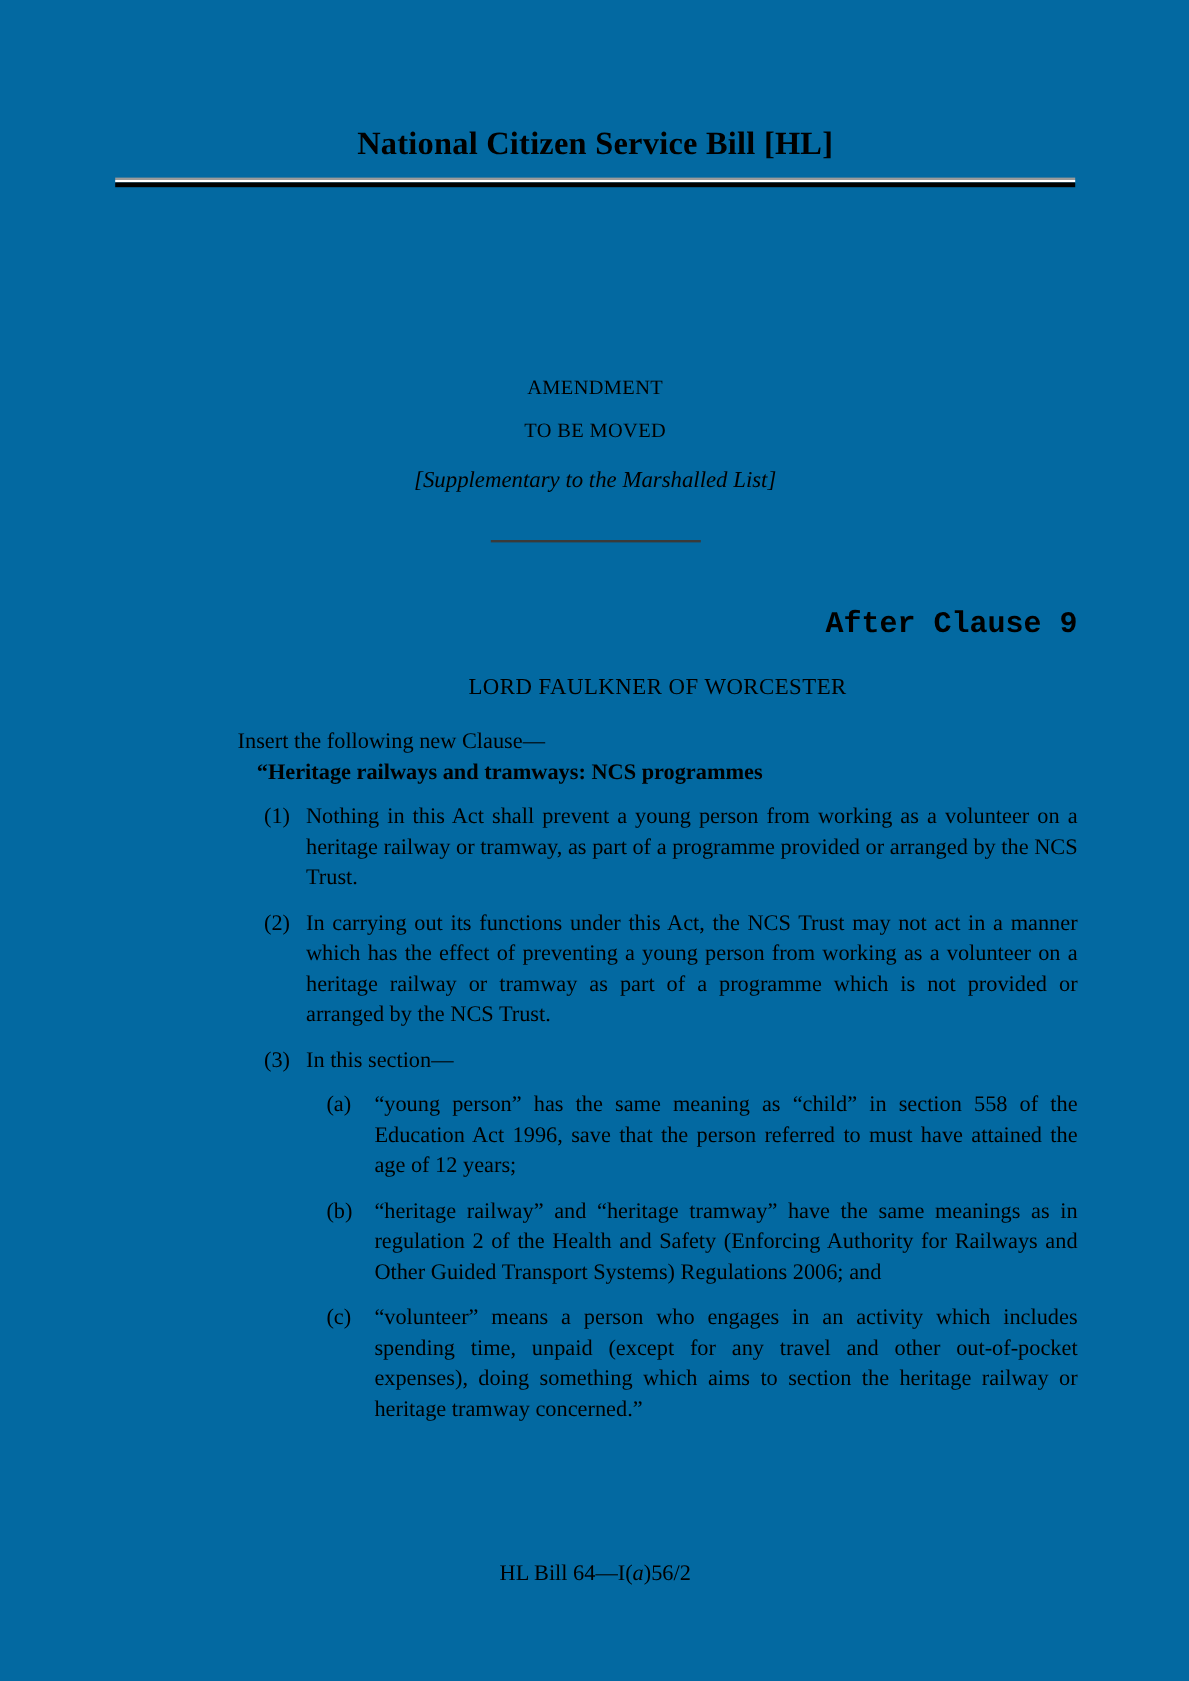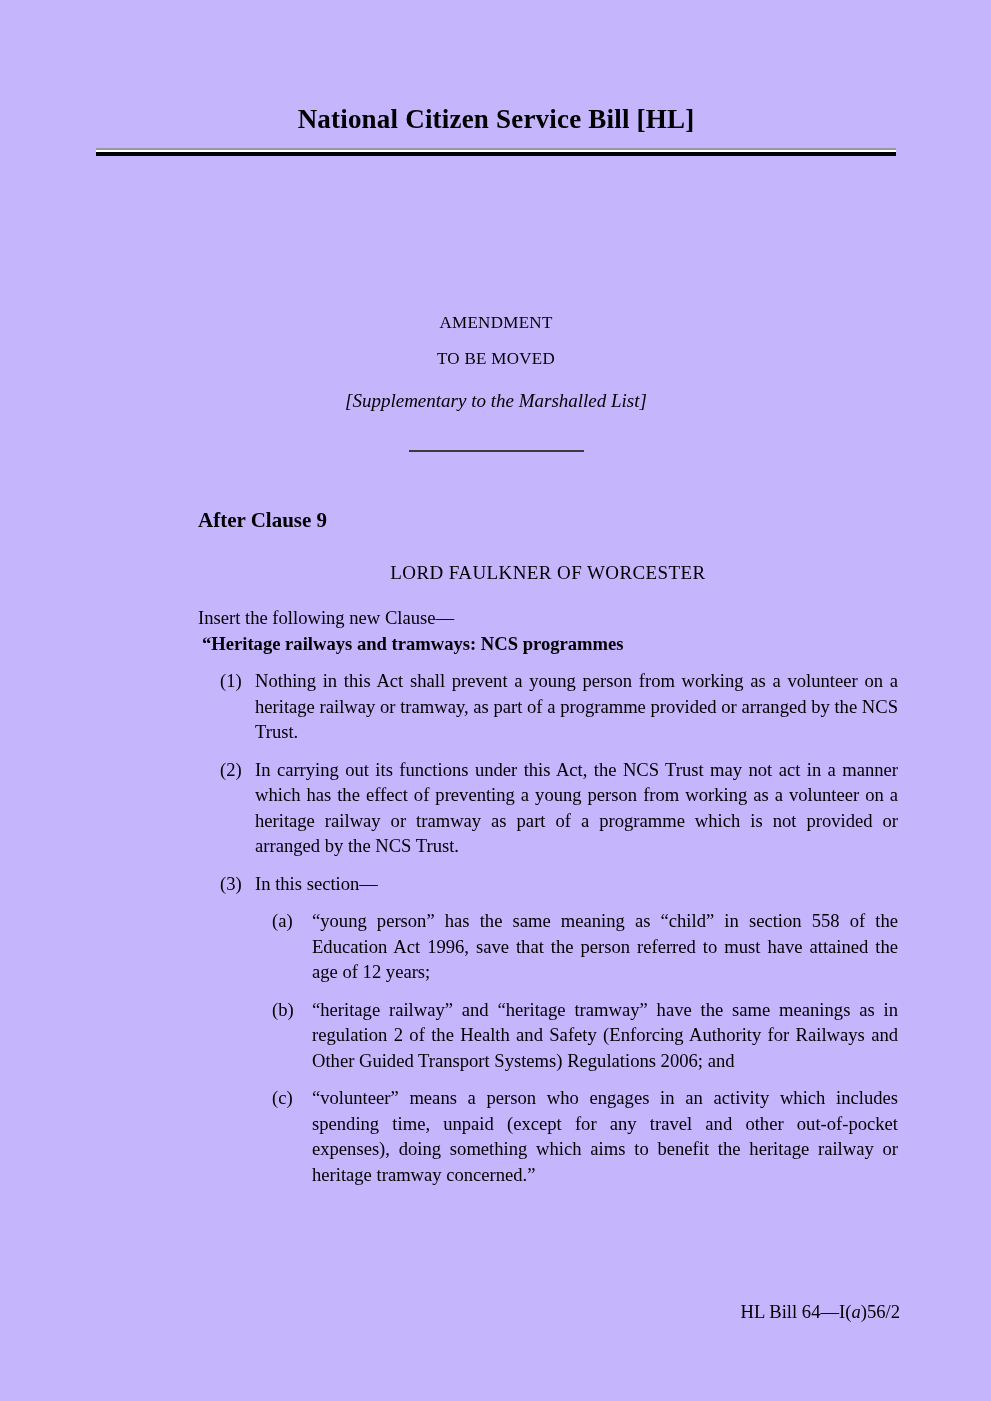--- a/index.html
+++ b/index.html
@@ -10,21 +10,21 @@
   }
   body {
     font-family: "Liberation Serif", "DejaVu Serif", serif;
     color: #000000;
   }
   .page {
     position: relative;
     width: 991px;
     height: 1401px;
     margin: 0 auto;
-    background: #c4b5fd;
+    background: #0369a1;
     box-sizing: border-box;
     overflow: hidden;
   }
 
   
   .doc-title {
     position: absolute;
     top: 104px;
     left: 96px;
     width: 800px;
@@ -81,37 +81,38 @@
   
   .body-area {
     position: absolute;
     top: 508px;
     left: 198px;
     width: 700px;
     font-size: 18.6px;
     line-height: 25.5px;
   }
   .clause-ref {
-    text-align: left;
+    text-align: right;
     font-weight: bold;
-    font-size: 21px;
+    font-size: 25px;
     margin: 0 0 26px 0;
+    font-family: Liberation Mono, monospace;
   }
   .sponsor {
     text-align: center;
     font-size: 19px;
     letter-spacing: 0.4px;
     margin: 12px 0 20px 0;
   }
   .lead-in {
     margin: 0 0 0 0;
   }
   .new-clause-title {
     font-weight: bold;
-    margin: 0 0 8px 4px;
+    margin: 0 0 8px 16px;
   }
 
   
   .subsec {
     position: relative;
     padding-left: 57px;
     margin-top: 12px;
     text-align: justify;
   }
   .subsec .marker {
@@ -137,21 +138,21 @@
     top: 0;
   }
 
   
   .footer {
     position: absolute;
     bottom: 78px;
     left: 92px;
     width: 808px;
     display: flex;
-    justify-content: flex-end;
+    justify-content: center;
     align-items: baseline;
     font-size: 18.6px;
   }
   .footer .em-dash { letter-spacing: 0; }
   .footer i { font-style: italic; }
 </style>
 </head>
 <body>
 
 <div class="page">
@@ -201,21 +202,21 @@
       <span>“young person” has the same meaning as “child” in section 558 of the Education Act 1996, save that the person referred to must have attained the age of 12 years;</span>
     </div>
 
     <div class="para">
       <span class="marker">(b)</span>
       <span>“heritage railway” and “heritage tramway” have the same meanings as in regulation 2 of the Health and Safety (Enforcing Authority for Railways and Other Guided Transport Systems) Regulations 2006; and</span>
     </div>
 
     <div class="para">
       <span class="marker">(c)</span>
-      <span>“volunteer” means a person who engages in an activity which includes spending time, unpaid (except for any travel and other out-of-pocket expenses), doing something which aims to benefit the heritage railway or heritage tramway concerned.”</span>
+      <span>“volunteer” means a person who engages in an activity which includes spending time, unpaid (except for any travel and other out-of-pocket expenses), doing something which aims to section the heritage railway or heritage tramway concerned.”</span>
     </div>
 
   </div>
 
   <div class="footer">
     <div><span>HL Bill 64</span><span class="em-dash">—</span><span>I(</span><i>a</i><span>)</span></div>
     <div>56/2</div>
   </div>
 
 </div>

